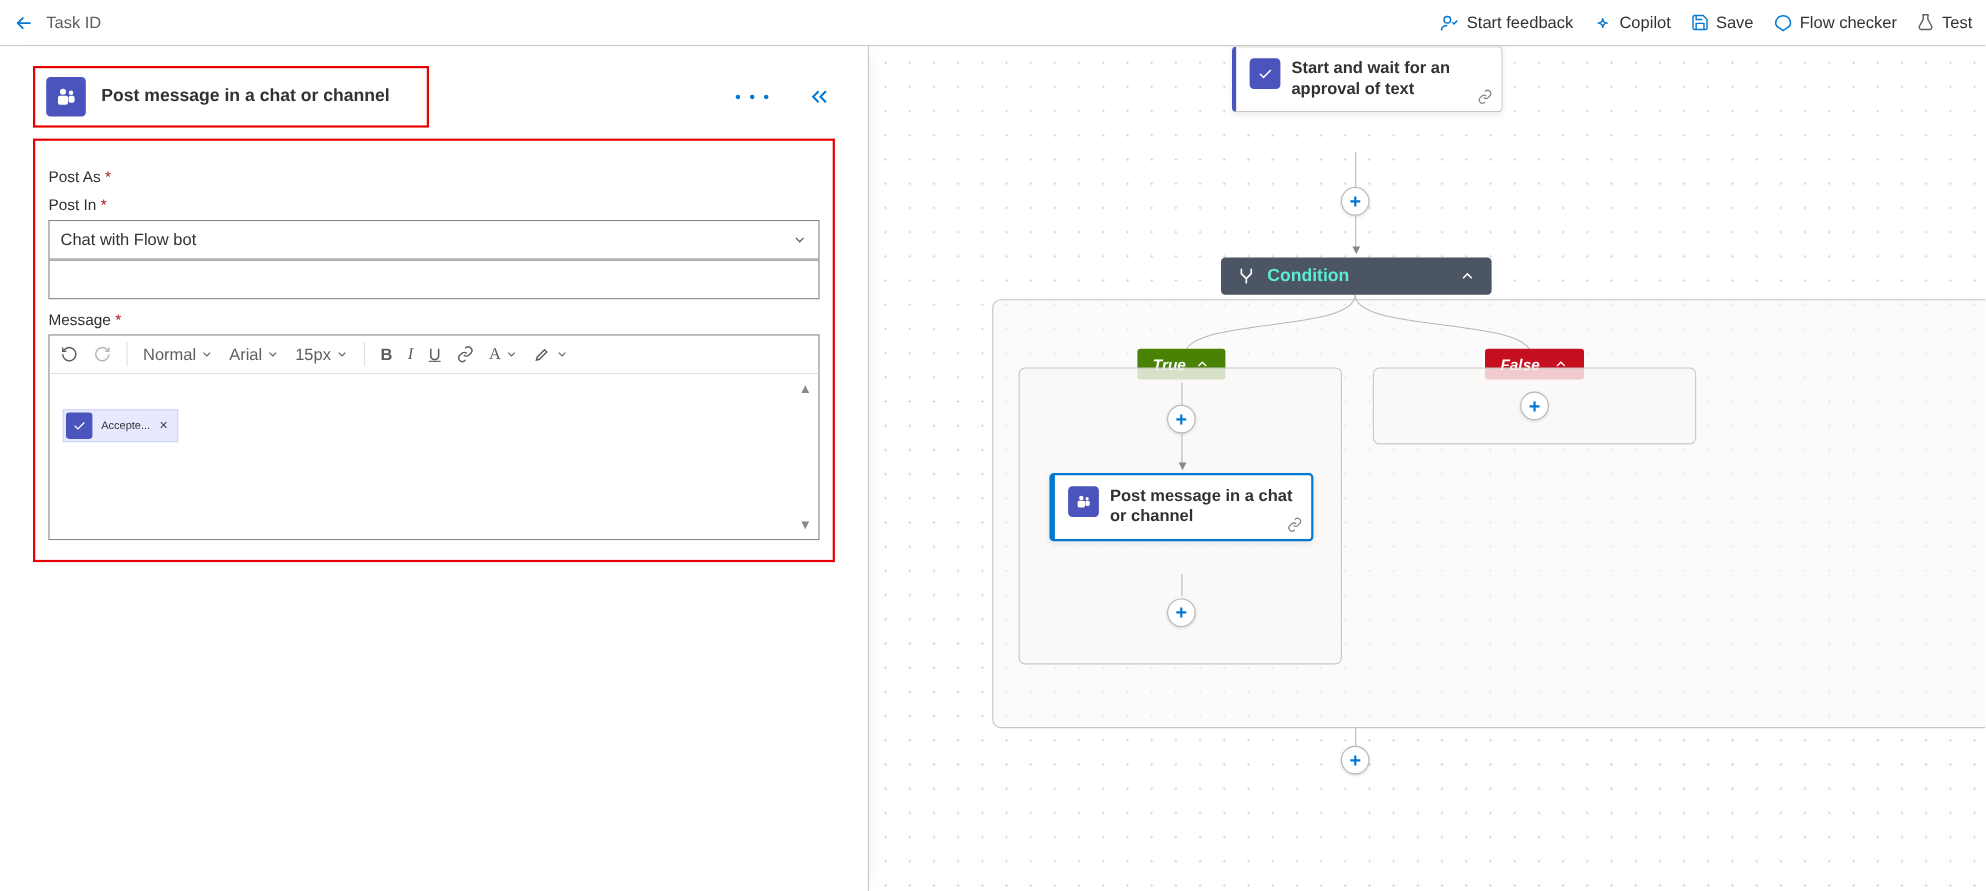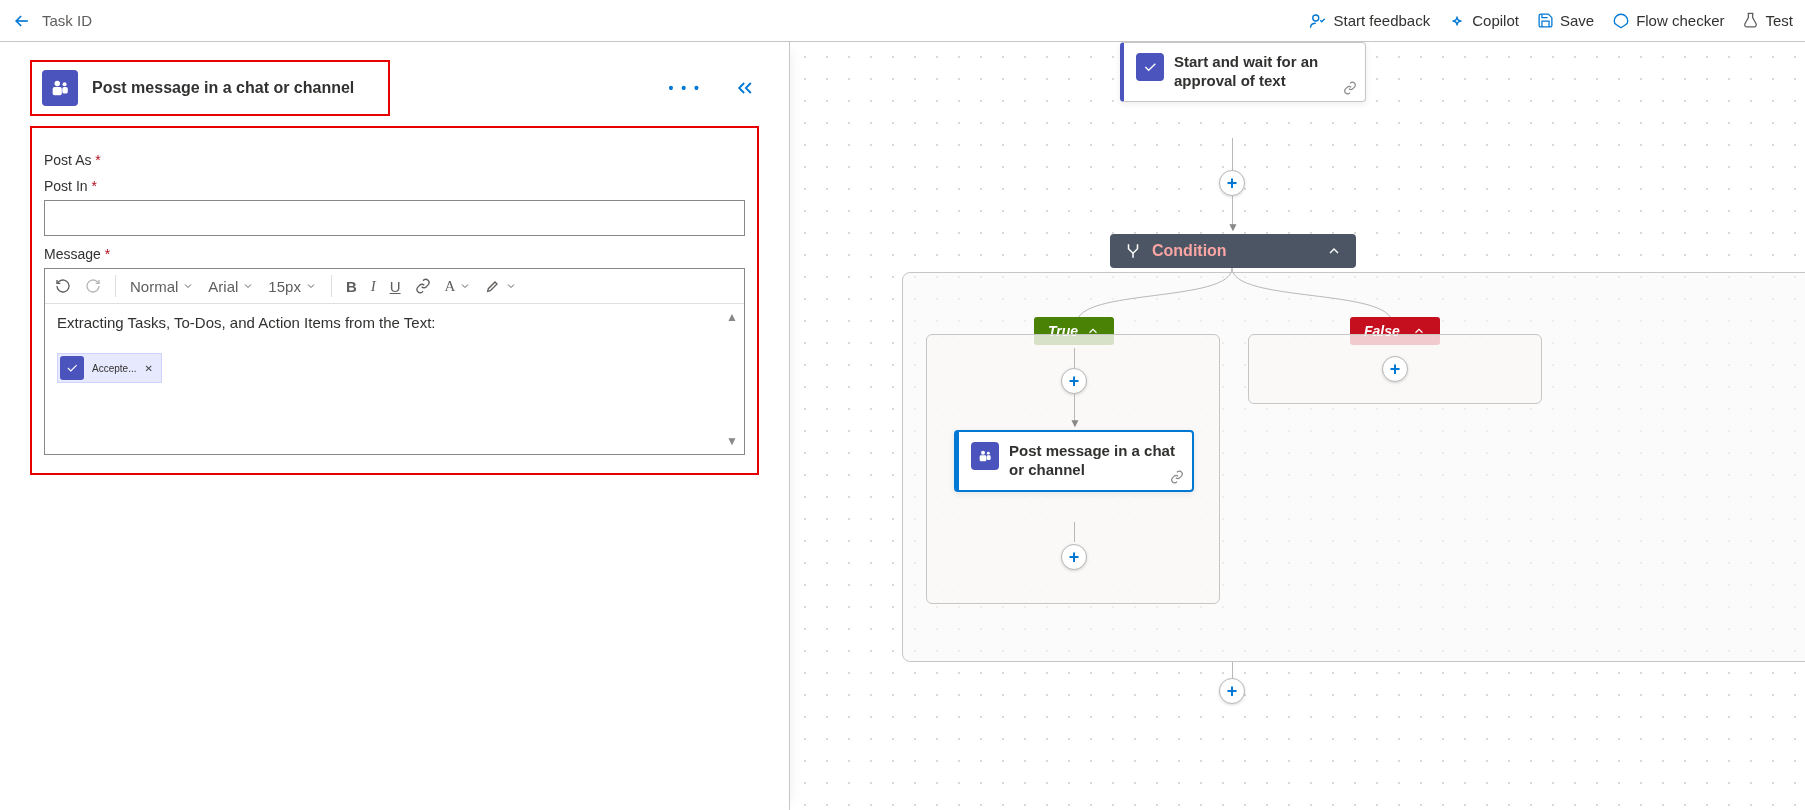--- a/index.html
+++ b/index.html
@@ -111,21 +111,21 @@
     border-radius:4px; box-shadow:0 2px 6px rgba(0,0,0,0.08);
     display:flex; align-items:flex-start; gap:10px; padding:10px 12px;
     font-weight:600; font-size:15px;
   }
   .flow-card.accented { border-left:4px solid #4b53bc; }
   .flow-card.selected { border:2px solid var(--blue); border-left:5px solid var(--blue); }
   .flow-ico { width:28px; height:28px; background:#4b53bc; border-radius:4px; flex-shrink:0; display:flex; align-items:center; justify-content:center; }
   .link-corner { position:absolute; right:8px; bottom:6px; color:#8a8886; }
 
   .cond-bar {
-    position:absolute; background:var(--cond-dark); color:#fca5a5;
+    position:absolute; background:var(--cond-dark); color:#5eead4;
     border-radius:4px; display:flex; align-items:center; justify-content:space-between;
     padding:8px 14px; font-weight:600; font-size:16px; gap:10px;
   }
   .branch-pill {
     position:absolute; color:#fff; font-weight:600;
     padding:6px 14px; border-radius:3px; display:flex; align-items:center; gap:8px;font-style:italic;
   }
   .branch-pill.green { background:var(--green); }
   .branch-pill.red { background:var(--red); }
 
@@ -243,20 +243,28 @@
 
     <div class="form-zone">
 
       <div class="field-label">
         <span>Post As</span> <span class="req">*</span>
       </div>
 
       <div class="field-label">
         <span>Post In</span> <span class="req">*</span>
       </div>
+      <div class="dropdown">
+        <span>Chat with Flow bot</span>
+        <span class="chev">
+          <svg width="14" height="14" viewBox="0 0 24 24" fill="none" stroke="currentColor" stroke-width="2">
+              <polyline points="6 9 12 15 18 9"></polyline>
+            </svg>
+        </span>
+      </div>
 
       <div class="textinput">
         <span></span>
       </div>
 
       <div class="field-label">
         <span>Message</span> <span class="req">*</span>
       </div>
       <div class="rte">
         <div class="rte-toolbar">
@@ -310,21 +318,20 @@
           <span class="rte-tool">
             <svg width="16" height="16" viewBox="0 0 24 24" fill="none" stroke="#605e5c" stroke-width="2">
                 <path d="M4 20l4-1 10-10-3-3L5 16z"></path>
               </svg>
             <svg width="12" height="12" viewBox="0 0 24 24" fill="none" stroke="currentColor" stroke-width="2">
                 <polyline points="6 9 12 15 18 9"></polyline>
               </svg>
           </span>
         </div>
         <div class="rte-body">
-          <div class="content-line">Extracting Tasks, To-Dos, and Action Items from the Text:</div>
           <span class="token">
             <span class="tok-ico">
               <svg width="14" height="14" viewBox="0 0 24 24" fill="none" stroke="#fff" stroke-width="2">
                   <polyline points="5 12 10 17 20 7"></polyline>
                 </svg>
             </span>
             <span>Accepte...</span>
             <span class="tok-x">✕</span>
           </span>
           <span class="scroll-glyph" style="top:6px">▲</span>

